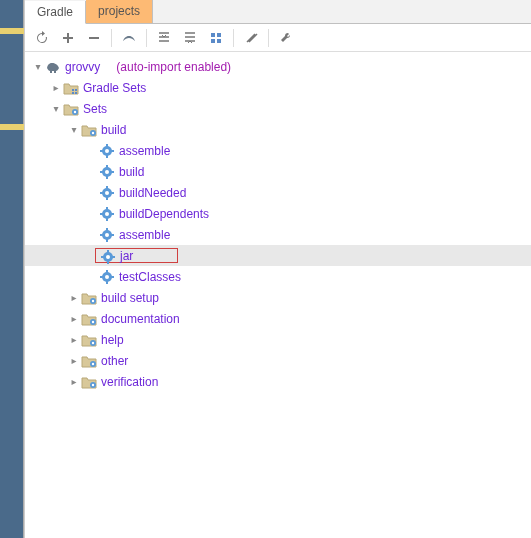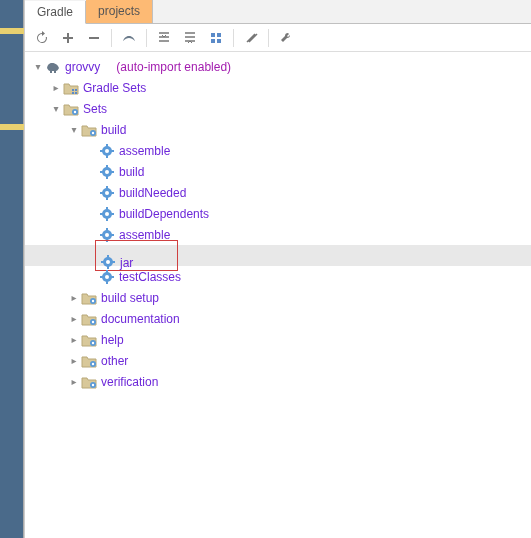--- a/index.html
+++ b/index.html
@@ -122,22 +122,22 @@
   }
   .label {
     color: #6d28d9;
   }
   .hint {
     color: #a21caf;
     margin-left: 16px;
   }
   .label-box {
     display: flex;
-    align-items: flex-end;
-    height: 31px;
+    align-items: flex-start;
+    height: 15px;
   }
   svg { display: block; }
 </style>
 </head>
 <body>
 
 <div class="left-strip">
   <div class="yellow-mark ym1"></div>
   <div class="yellow-mark ym2"></div>
 </div>

